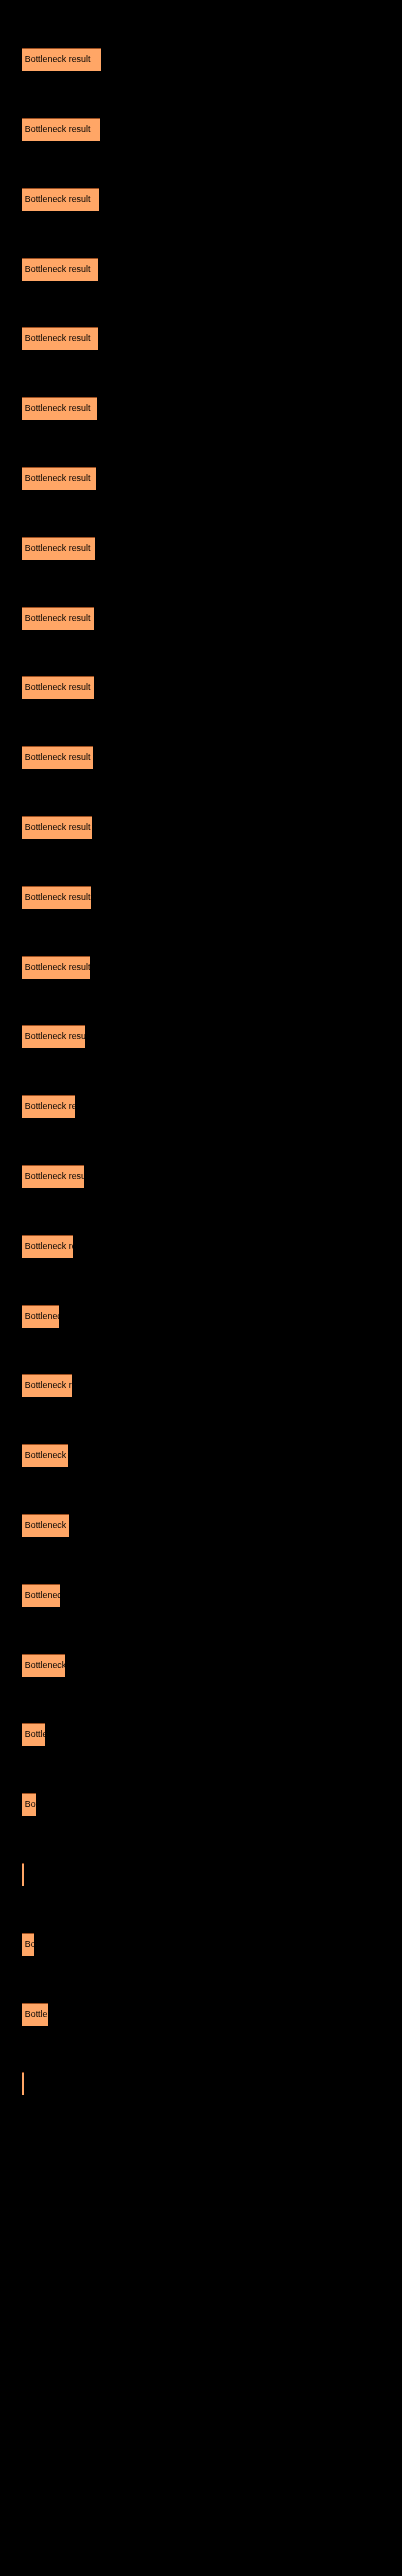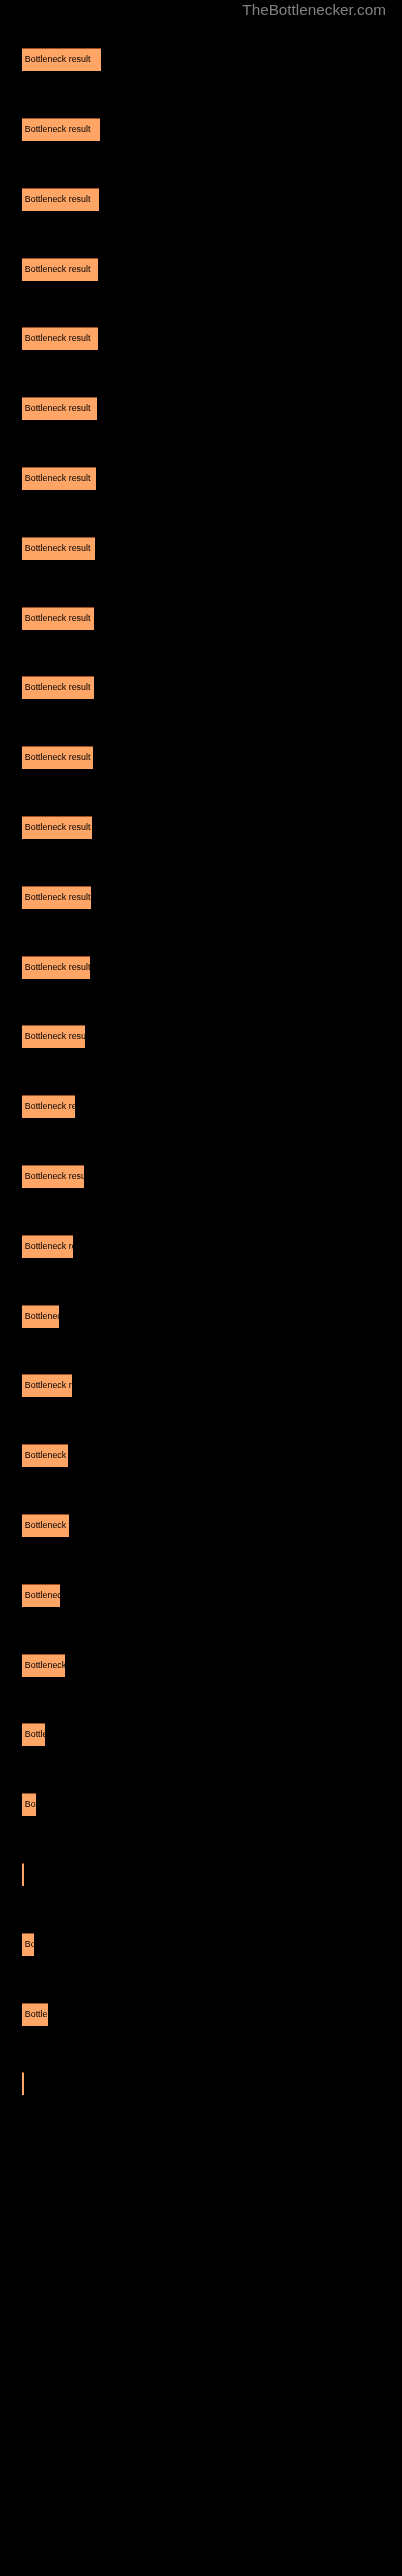--- a/index.html
+++ b/index.html
@@ -58,21 +58,20 @@
     line-height: 11.3px;
     white-space: nowrap;
     pointer-events: none;
   }
 </style>
 </head>
 <body>
 
 <div id="canvas">
 
-  <div id="watermark">TheBottlenecker.com</div>
 
   <div id="bars">
       <div class="bar" style="top: 48px; left: 1.6px; width: 79px; height: 22.5px; background: rgb(255, 166, 102); border-top-color: rgb(156, 79, 32);">
         <span class="bar-label" style="color: rgb(0, 0, 0);">Bottleneck result</span>
       </div>
       <div class="bar" style="top: 118px; left: 1.6px; width: 78px; height: 22.5px; background: rgb(255, 166, 102); border-top-color: rgb(156, 79, 32);">
         <span class="bar-label" style="color: rgb(0, 0, 0);">Bottleneck result</span>
       </div>
       <div class="bar" style="top: 188px; left: 1.6px; width: 77px; height: 22.5px; background: rgb(255, 166, 102); border-top-color: rgb(156, 79, 32);">
         <span class="bar-label" style="color: rgb(0, 0, 0);">Bottleneck result</span>

